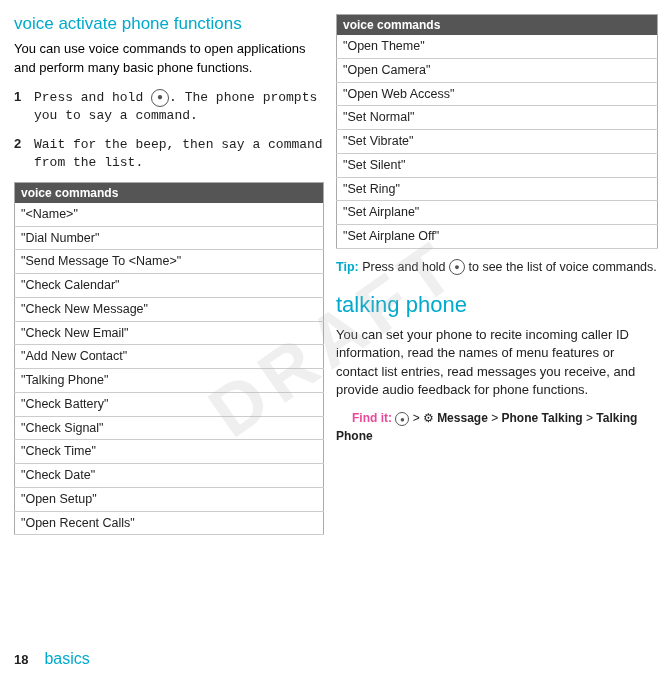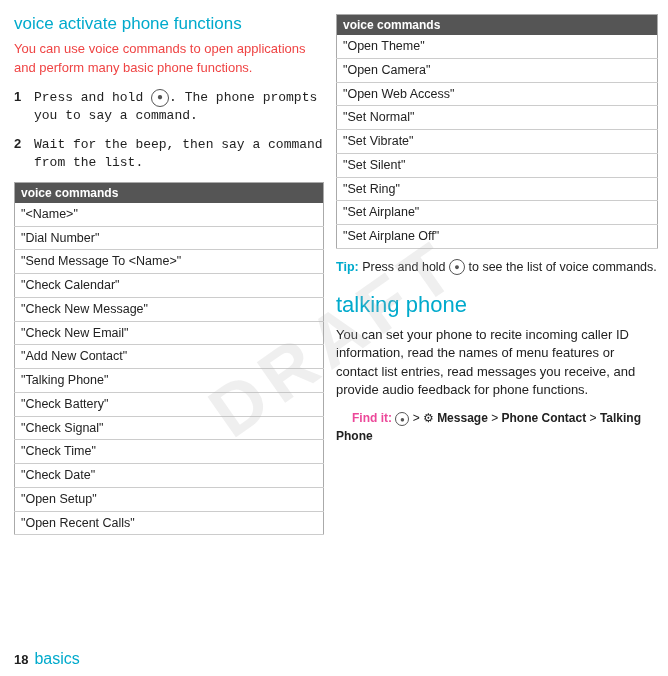--- a/index.html
+++ b/index.html
@@ -31,21 +31,21 @@
     .section-title {
       font-size: 17px;
       color: #00aacc;
       font-weight: normal;
       margin-bottom: 6px;
       line-height: 1.2;
     }
 
     .section-intro {
       font-size: 13px;
-      color: #ef4444;
+      color: #000000;
       margin-bottom: 12px;
       line-height: 1.4;
     }
 
     .step-row {
       display: flex;
       gap: 6px;
       margin-bottom: 10px;
       align-items: flex-start;
     }
@@ -209,21 +209,21 @@
       white-space: nowrap;
     }
 
     
     .bottom-bar {
       position: absolute;
       bottom: 8px;
       left: 14px;
       display: flex;
       align-items: center;
-      gap: 6px;
+      gap: 16px;
     }
 
     .page-number {
       font-weight: bold;
       font-size: 13px;
       color: #222;
     }
 
     .page-label {
       font-size: 16px;
@@ -356,21 +356,21 @@
 
     <div class="section-intro-2">You can set your phone to recite incoming caller ID information, read the names of menu features or contact list entries, read messages you receive, and provide audio feedback for phone functions.</div>
 
     <div class="find-it">
       <span class="find-label">Find it:</span>
       <span class="icon-dot">●</span>
       <span> &gt; </span>
       <span>⚙</span>
       <strong> Message</strong>
       <span> &gt; </span>
-      <strong>Phone Contact</strong>
+      <strong>Phone Talking</strong>
       <span> &gt; </span>
       <strong>Talking Phone</strong>
     </div>
 
   </div>
 </div>
 
 <div class="bottom-bar">
   <span class="page-number">18</span>
   <span class="page-label">basics</span>

